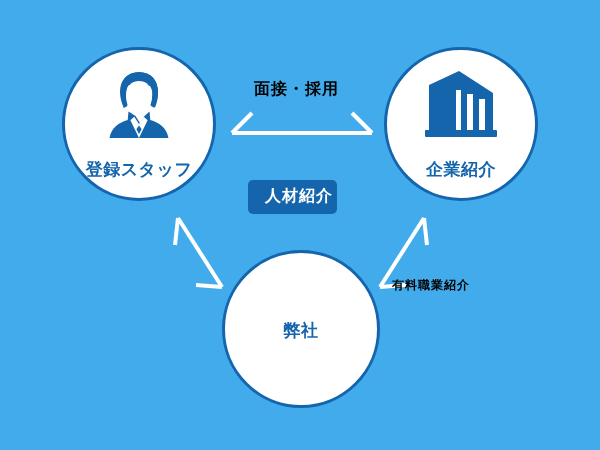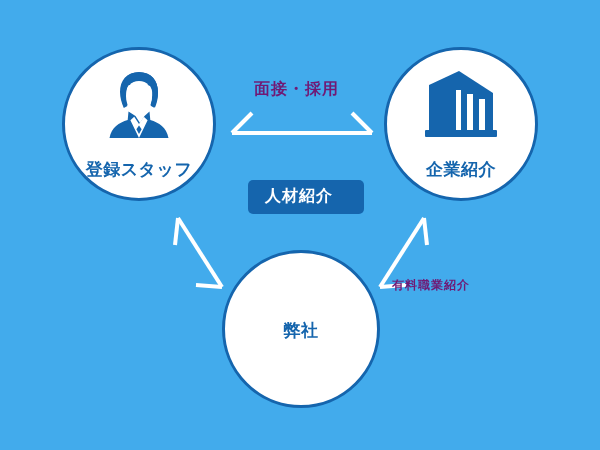--- a/index.html
+++ b/index.html
@@ -79,21 +79,21 @@
     color: #2b2b2b;
     font-weight: normal;
     line-height: 1;
   }
   .logo-word .accent {
     color: #29a9e0;
   }
   .edge-label {
     position: absolute;
     font-weight: bold;
-    color: #701a75;
+    color: #000000;
     white-space: nowrap;
     letter-spacing: 1px;
   }
   #label-interview {
     left: 254px;
     top: 79px;
     font-size: 16px;
   }
   #label-intro-company {
     left: 134px;
@@ -102,21 +102,21 @@
   }
   #label-paid-placement {
     left: 392px;
     top: 277px;
     font-size: 12px;
   }
   #badge-placement {
     position: absolute;
     left: 248px;
     top: 180px;
-    padding: 6px 31px 7px 17px;
+    padding: 6px 4px 7px 17px;
     background: #1565ad;
     color: #ffffff;
     font-size: 16px;
     font-weight: bold;
     letter-spacing: 1px;
     border-radius: 5px;
     white-space: nowrap;
     box-sizing: border-box;
   }
   #arrows {

